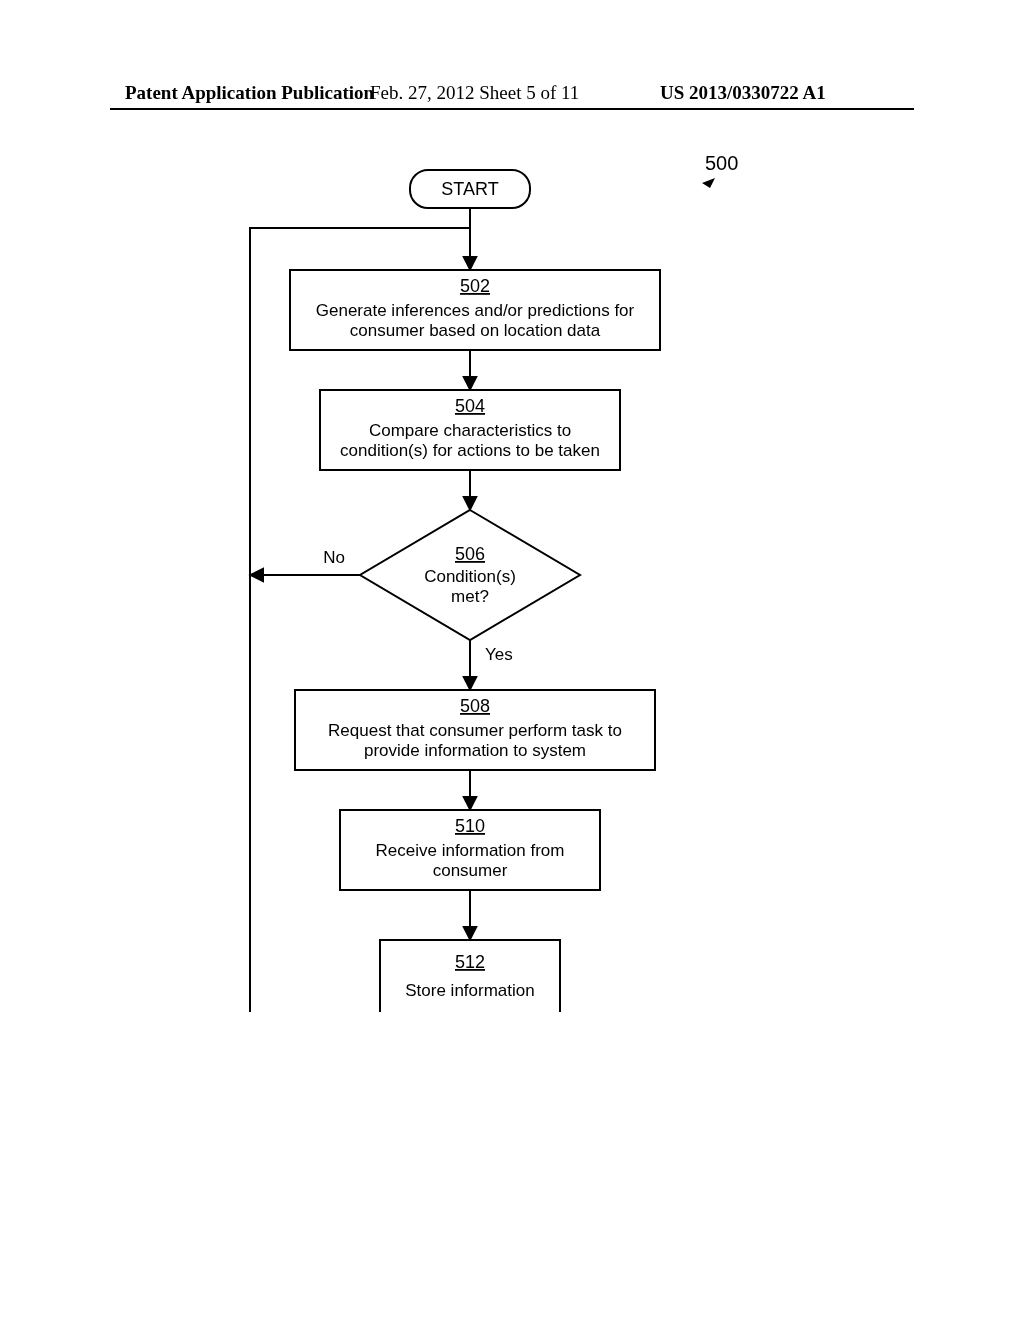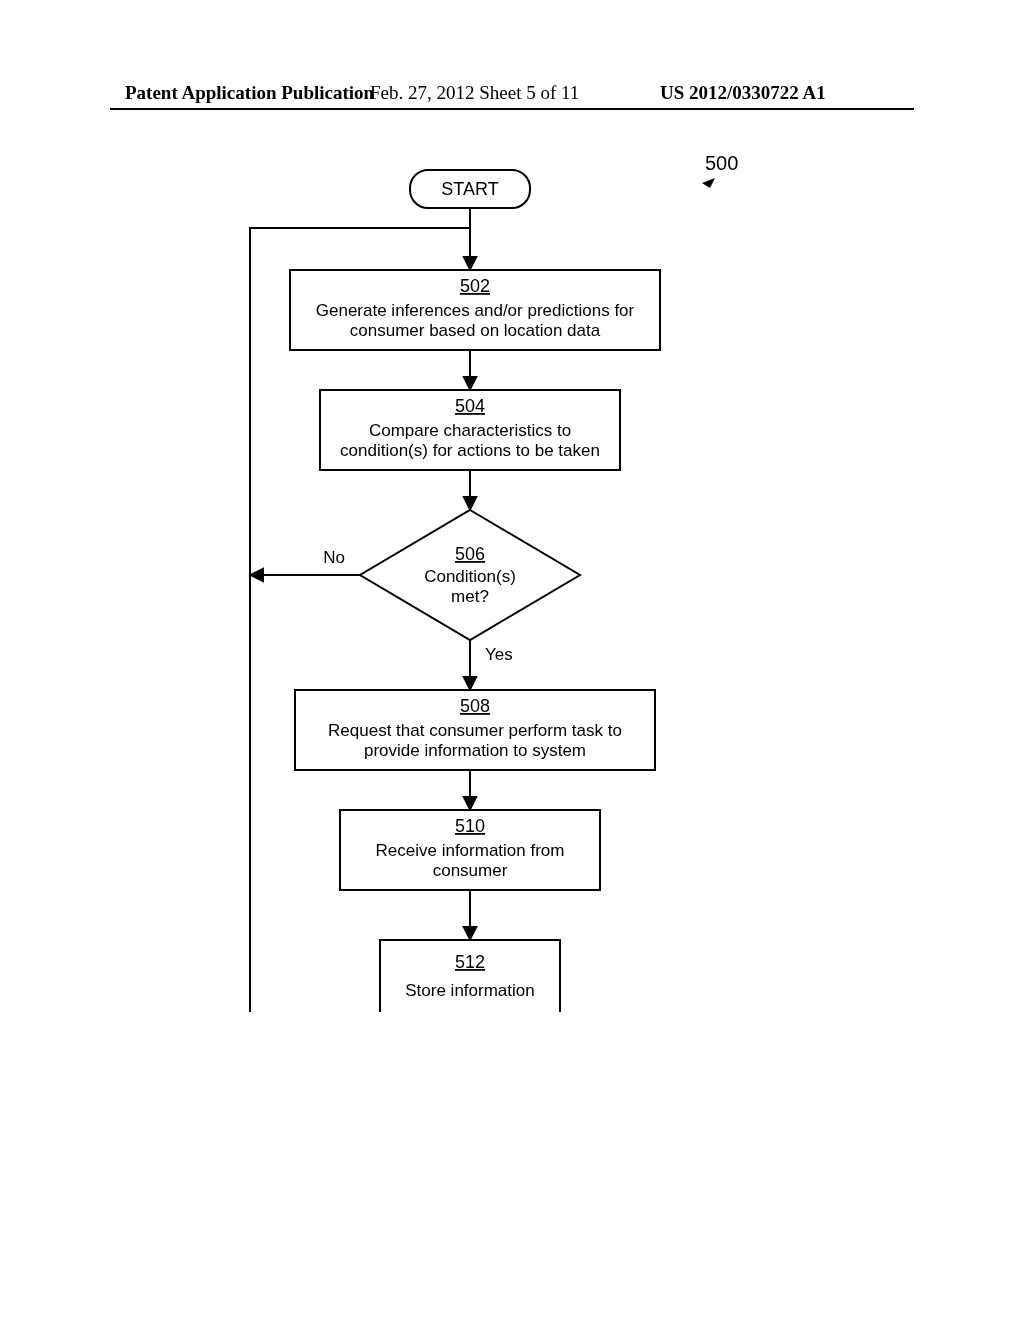--- a/index.html
+++ b/index.html
@@ -16,21 +16,21 @@
   .num{font-weight:normal;text-decoration:underline}
 </style>
 </head>
 <body>
 
 <div class="page">
 
   <div class="hdr">
     <span class="left">Patent Application Publication</span>
     <span class="mid">Feb. 27, 2012   Sheet 5 of 11</span>
-    <span class="right">US 2012/0330722 A1</span>
+    <span class="right">US 2013/0330722 A1</span>
   </div>
   <div class="rule"></div>
 
   <div class="diagram">
     <svg width="1024" height="980" viewBox="0 0 1024 980">
       <defs>
 
         <marker id="arrow" viewBox="0 0 10 10" refX="9" refY="5" markerWidth="8" markerHeight="8" orient="auto-start-reverse">
           <path d="M0,0 L10,5 L0,10 Z" fill="#000"></path>
         </marker>

